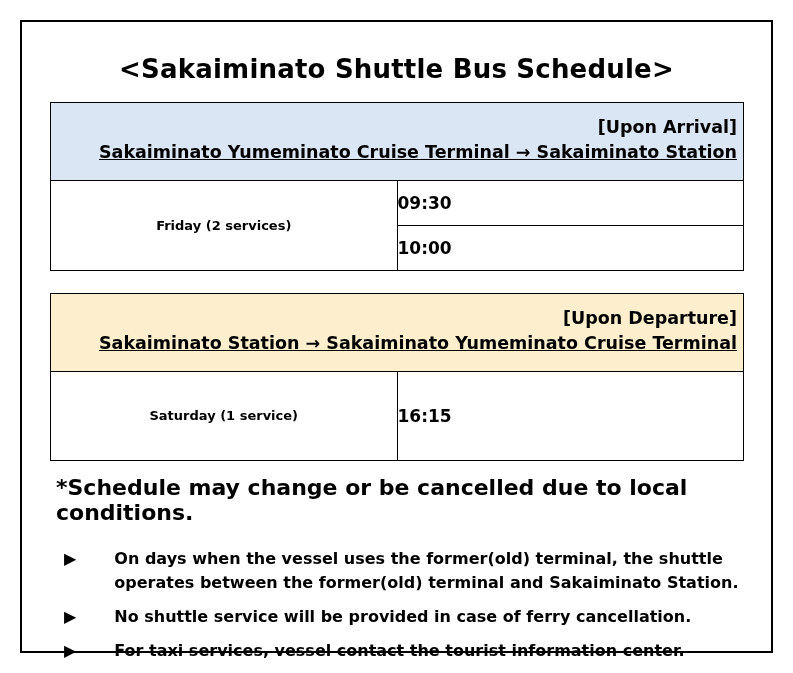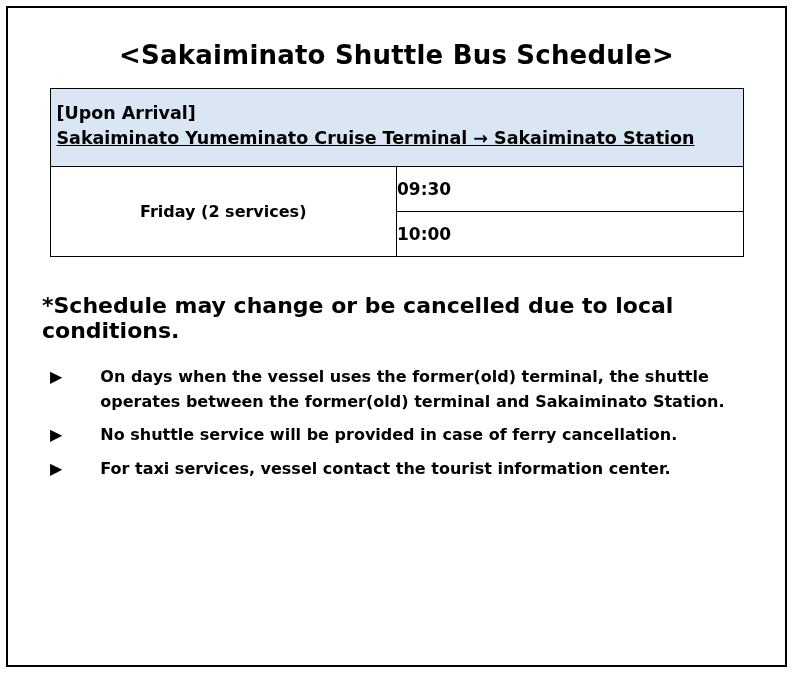--- a/index.html
+++ b/index.html
@@ -12,21 +12,21 @@
     height: 673px;
     font-family: "DejaVu Sans", sans-serif;
     color: #000000;
     overflow: hidden;
   }
   .page {
     position: relative;
     width: 793px;
     height: 673px;
     box-sizing: border-box;
-    padding: 6px;
+    padding: 20px;
   }
   .frame {
     box-sizing: border-box;
     width: 100%;
     height: 100%;
     border: 2px solid #000000;
     padding: 16px 28px 10px 28px;
   }
   .title {
     text-align: center;
@@ -39,33 +39,33 @@
     border-collapse: collapse;
     width: 694px;
     margin: 0 auto;
     table-layout: fixed;
   }
   table.sched td {
     border: 1px solid #000000;
     padding: 0;
   }
   .hdr {
-    text-align: left;
+    text-align: right;
     font-size: 17.5px;
     font-weight: bold;
     line-height: 1.45;
     padding: 12px 6px 14px 6px !important;
   }
   .hdr-arrival { background: #dbe6f4; }
   .hdr-departure { background: #fdeecd; }
   .hdr .line1 { display: block; }
   .hdr .line2 { display: block; text-decoration: underline; }
   .daycell {
     text-align: center;
-    font-size: 16px;
+    font-size: 13px;
     font-weight: bold;
     vertical-align: middle;
     width: 355px;
   }
   .timecell {
     text-align: left;
     font-size: 17px;
     font-weight: bold;
     height: 44px;
     vertical-align: middle;
@@ -123,20 +123,34 @@
         <td class="timecell">09:30</td>
       </tr>
       <tr>
         <td class="timecell">10:00</td>
       </tr>
     </tbody>
       </table>
 
     <div class="spacer"></div>
 
+    <table class="sched">
+      <tbody>
+          <tr>
+        <td class="hdr hdr-departure" colspan="2">
+          <span class="line1">[Upon Departure]</span>
+          <span class="line2">Sakaiminato Station → Sakaiminato Yumeminato Cruise Terminal</span>
+        </td>
+      </tr>
+      <tr>
+        <td class="daycell">Saturday (1 service)</td>
+        <td class="timecell timecell-tall">16:15</td>
+      </tr>
+    </tbody>
+      </table>
 
     <div class="note-main">*Schedule may change or be cancelled due to local conditions.</div>
 
     <div class="bullets">
       <div class="bullet">
         <span class="tri">▶</span>
         <span class="btext">On days when the vessel uses the former(old) terminal, the shuttle operates between the former(old) terminal and Sakaiminato Station.</span>
       </div>
       <div class="bullet">
         <span class="tri">▶</span>

